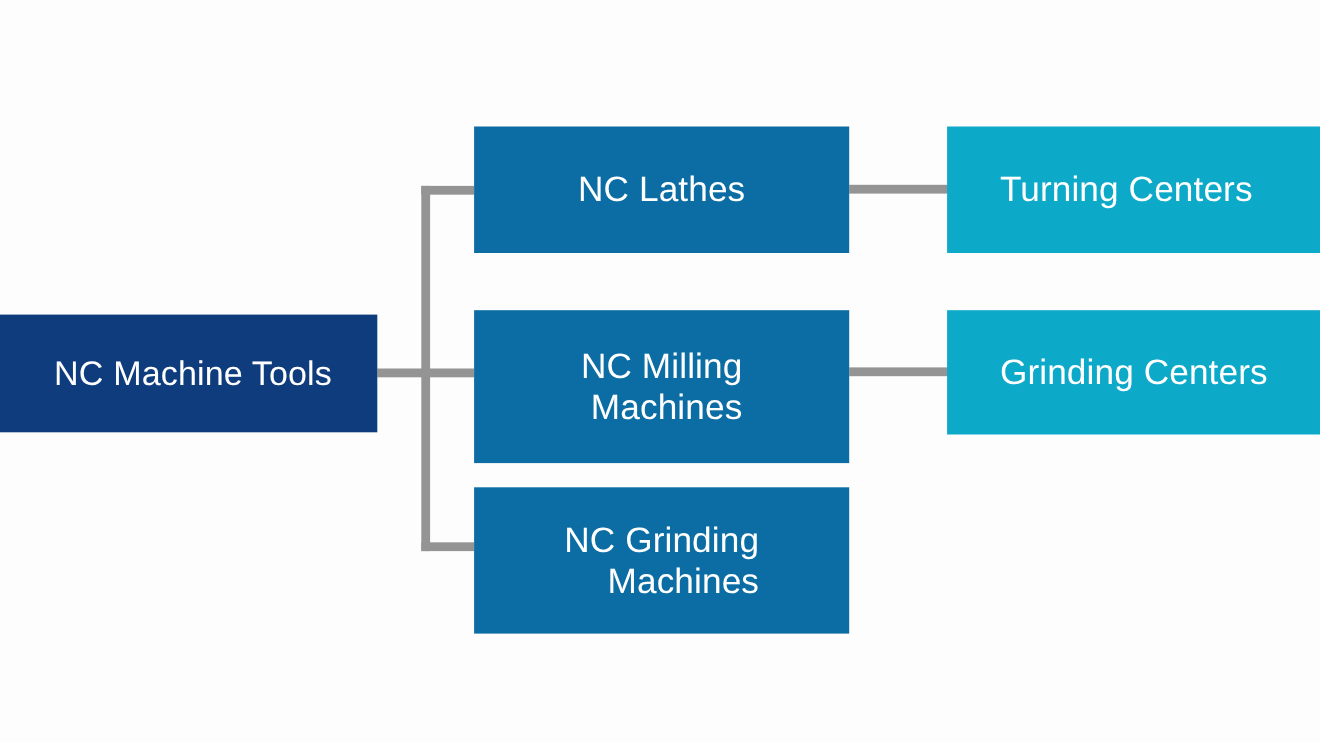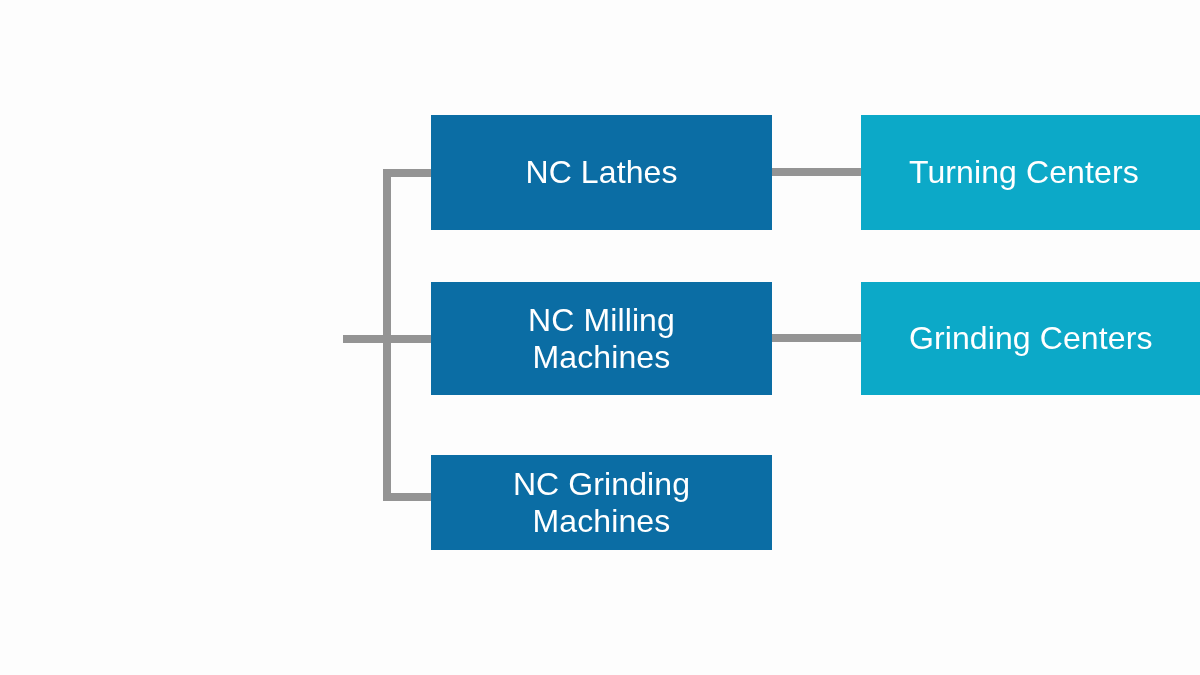--- a/index.html
+++ b/index.html
@@ -25,21 +25,21 @@
     left: 0;
     top: 0;
     width: 1200px;
     height: 675px;
   }
   .node {
     position: absolute;
     display: flex;
     align-items: center;
     justify-content: center;
-    text-align: center;
+    text-align: right;
     color: #ffffff;
     box-sizing: border-box;
     line-height: 1.14;
     letter-spacing: 0.1px;
   }
   .node .label {
     display: block;
     white-space: pre-line;
     padding: 0 10px;
   }
@@ -57,22 +57,22 @@
     padding-right: 4px;
   }
   
   .level-one {
     left: 431px;
     width: 341px;
     background: #0b6da4;
     font-size: 32px;
   }
   .node-lathes  { top: 115px; height: 115px; }
-  .node-milling { top: 282px; height: 113px; }
-  .node-grinding{ top: 443px; height: 95px; margin-top: 12px; }
+  .node-milling { top: 282px; height: 139px; }
+  .node-grinding{ top: 443px; height: 133px; }
   
   .level-two {
     left: 861px;
     width: 360px;
     background: #0ca9c8;
     font-size: 32px;
     justify-content: flex-start;
   }
   .level-two .label {
     padding-left: 32px;
@@ -97,20 +97,23 @@
 
     <rect x="383" y="335" width="48" height="8" fill="#949494"></rect>
 
     <rect x="383" y="493" width="48" height="8" fill="#949494"></rect>
 
     <rect x="772" y="168" width="90" height="8" fill="#949494"></rect>
 
     <rect x="772" y="334" width="90" height="8" fill="#949494"></rect>
   </svg>
 
+  <div class="node level-root">
+    <span class="label">NC Machine Tools</span>
+  </div>
 
   <div class="node level-one node-lathes">
     <span class="label">NC Lathes</span>
   </div>
 
   <div class="node level-one node-milling">
     <span class="label">NC Milling
 Machines</span>
   </div>
 

